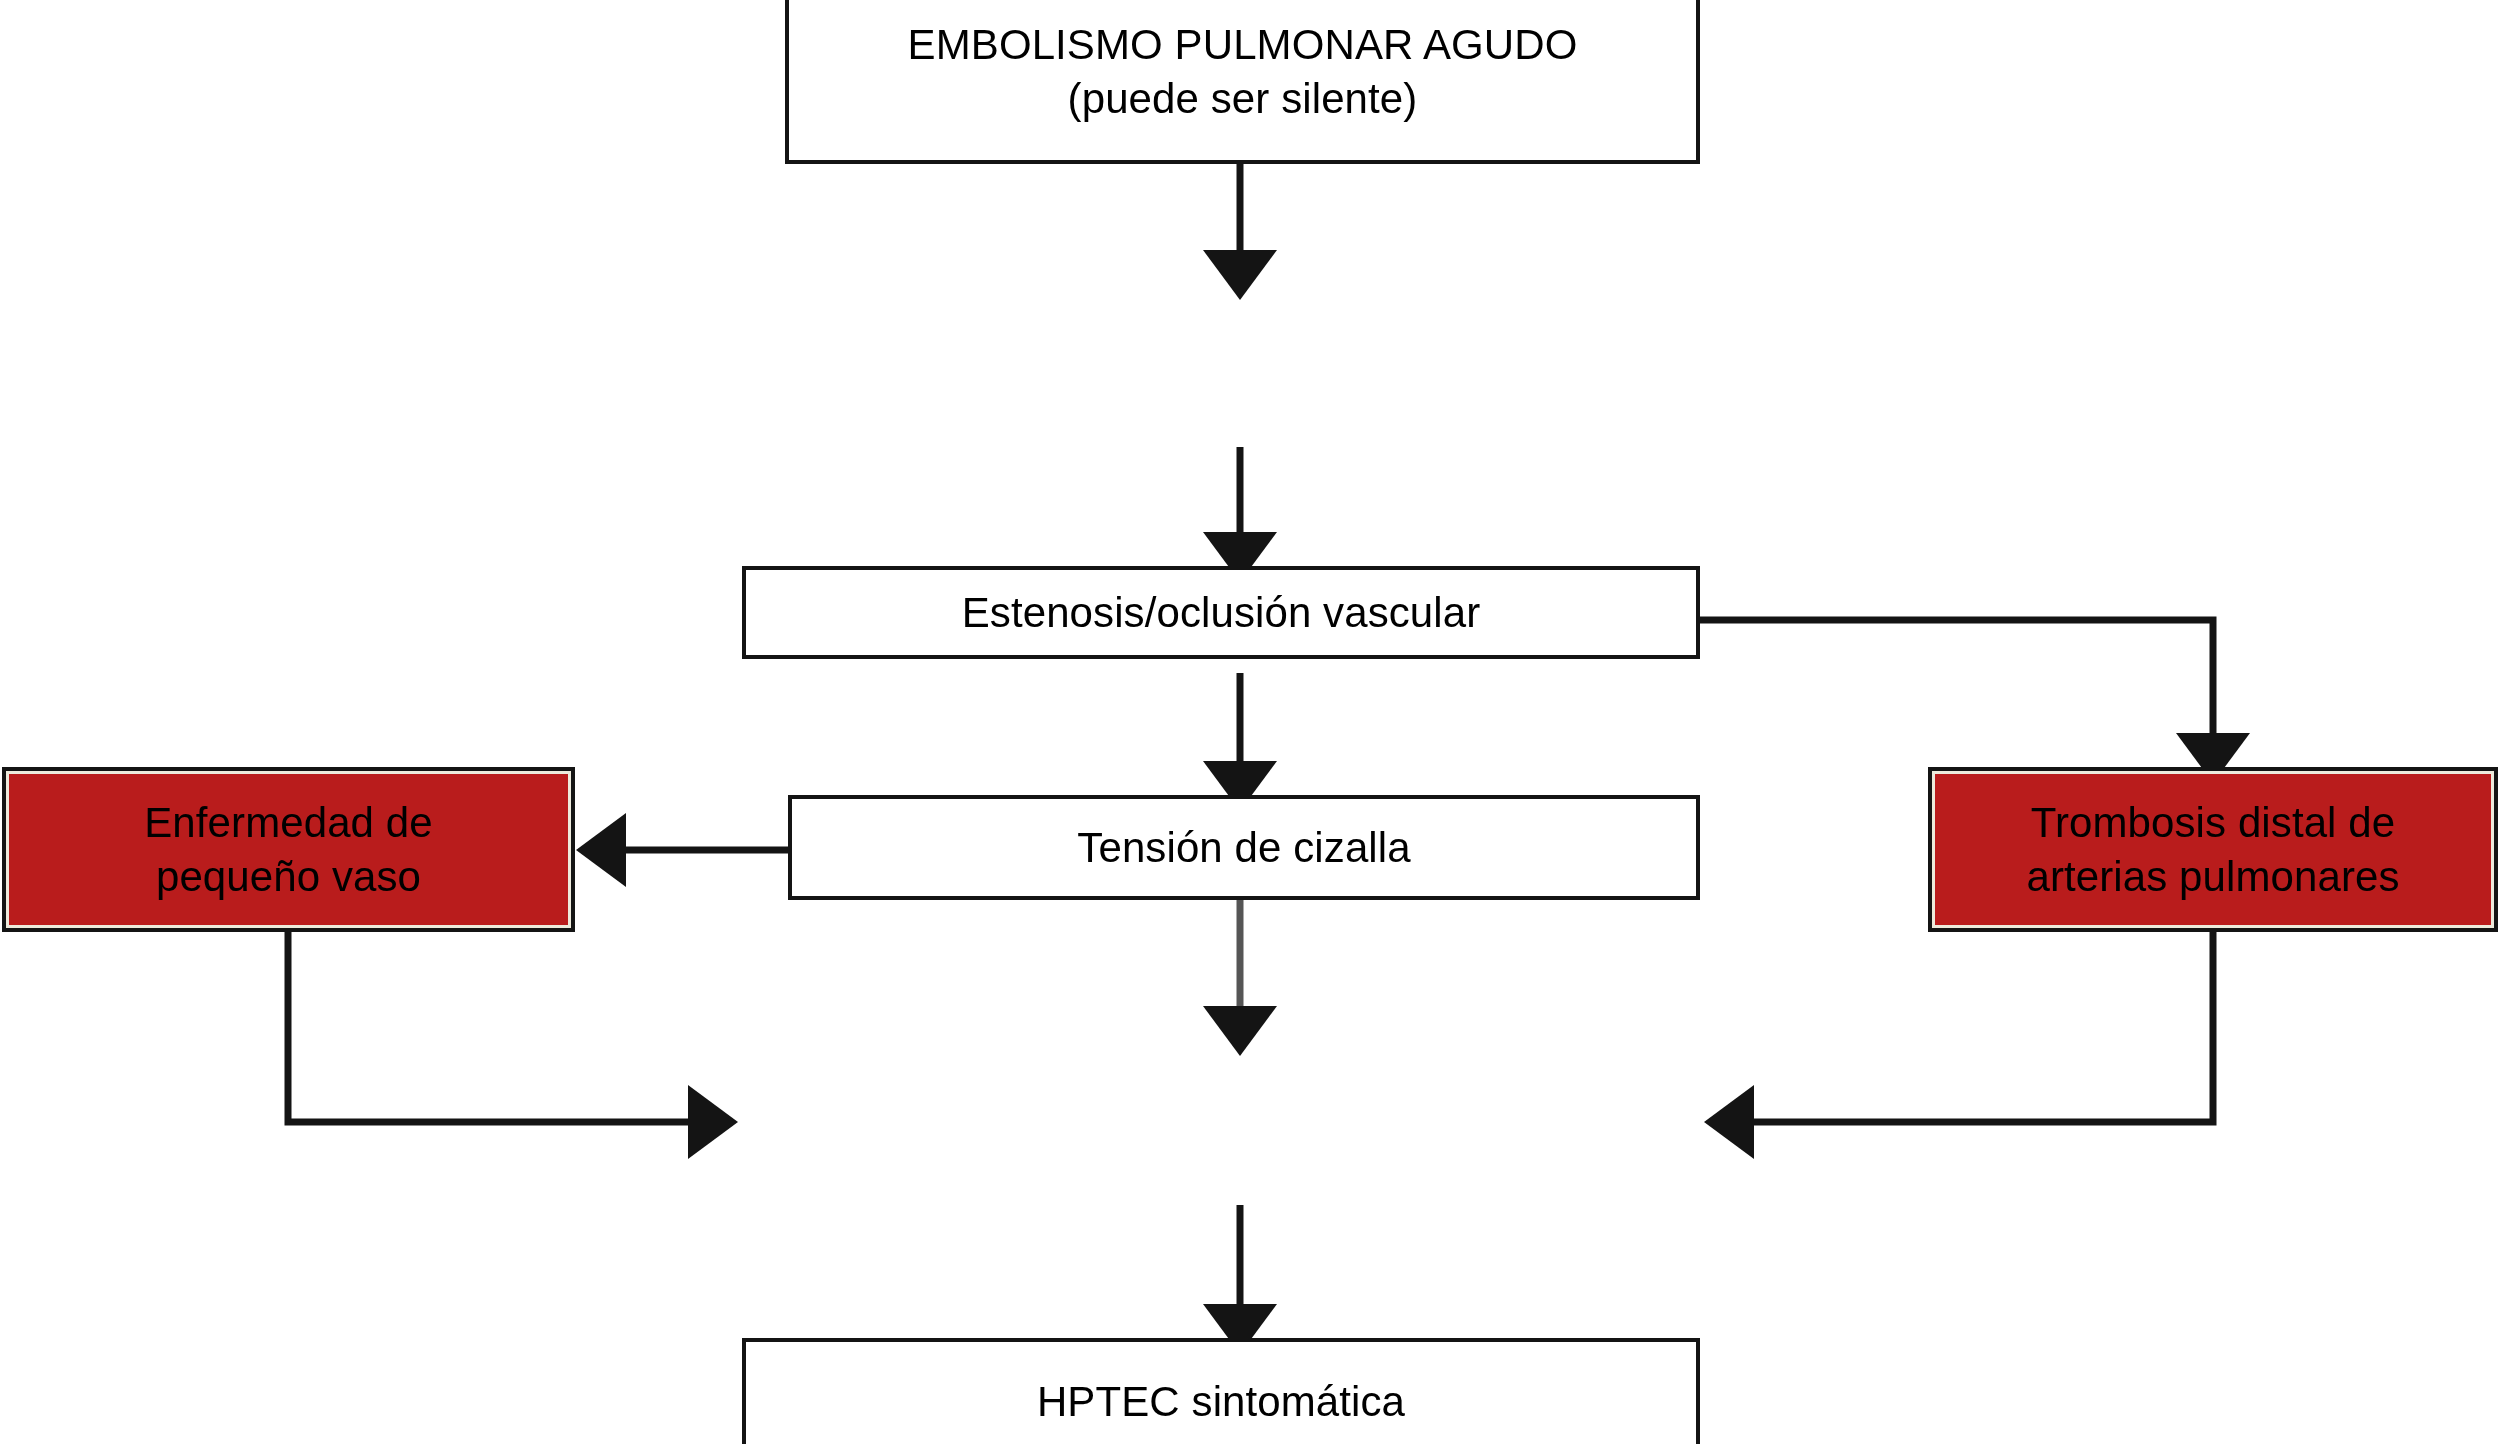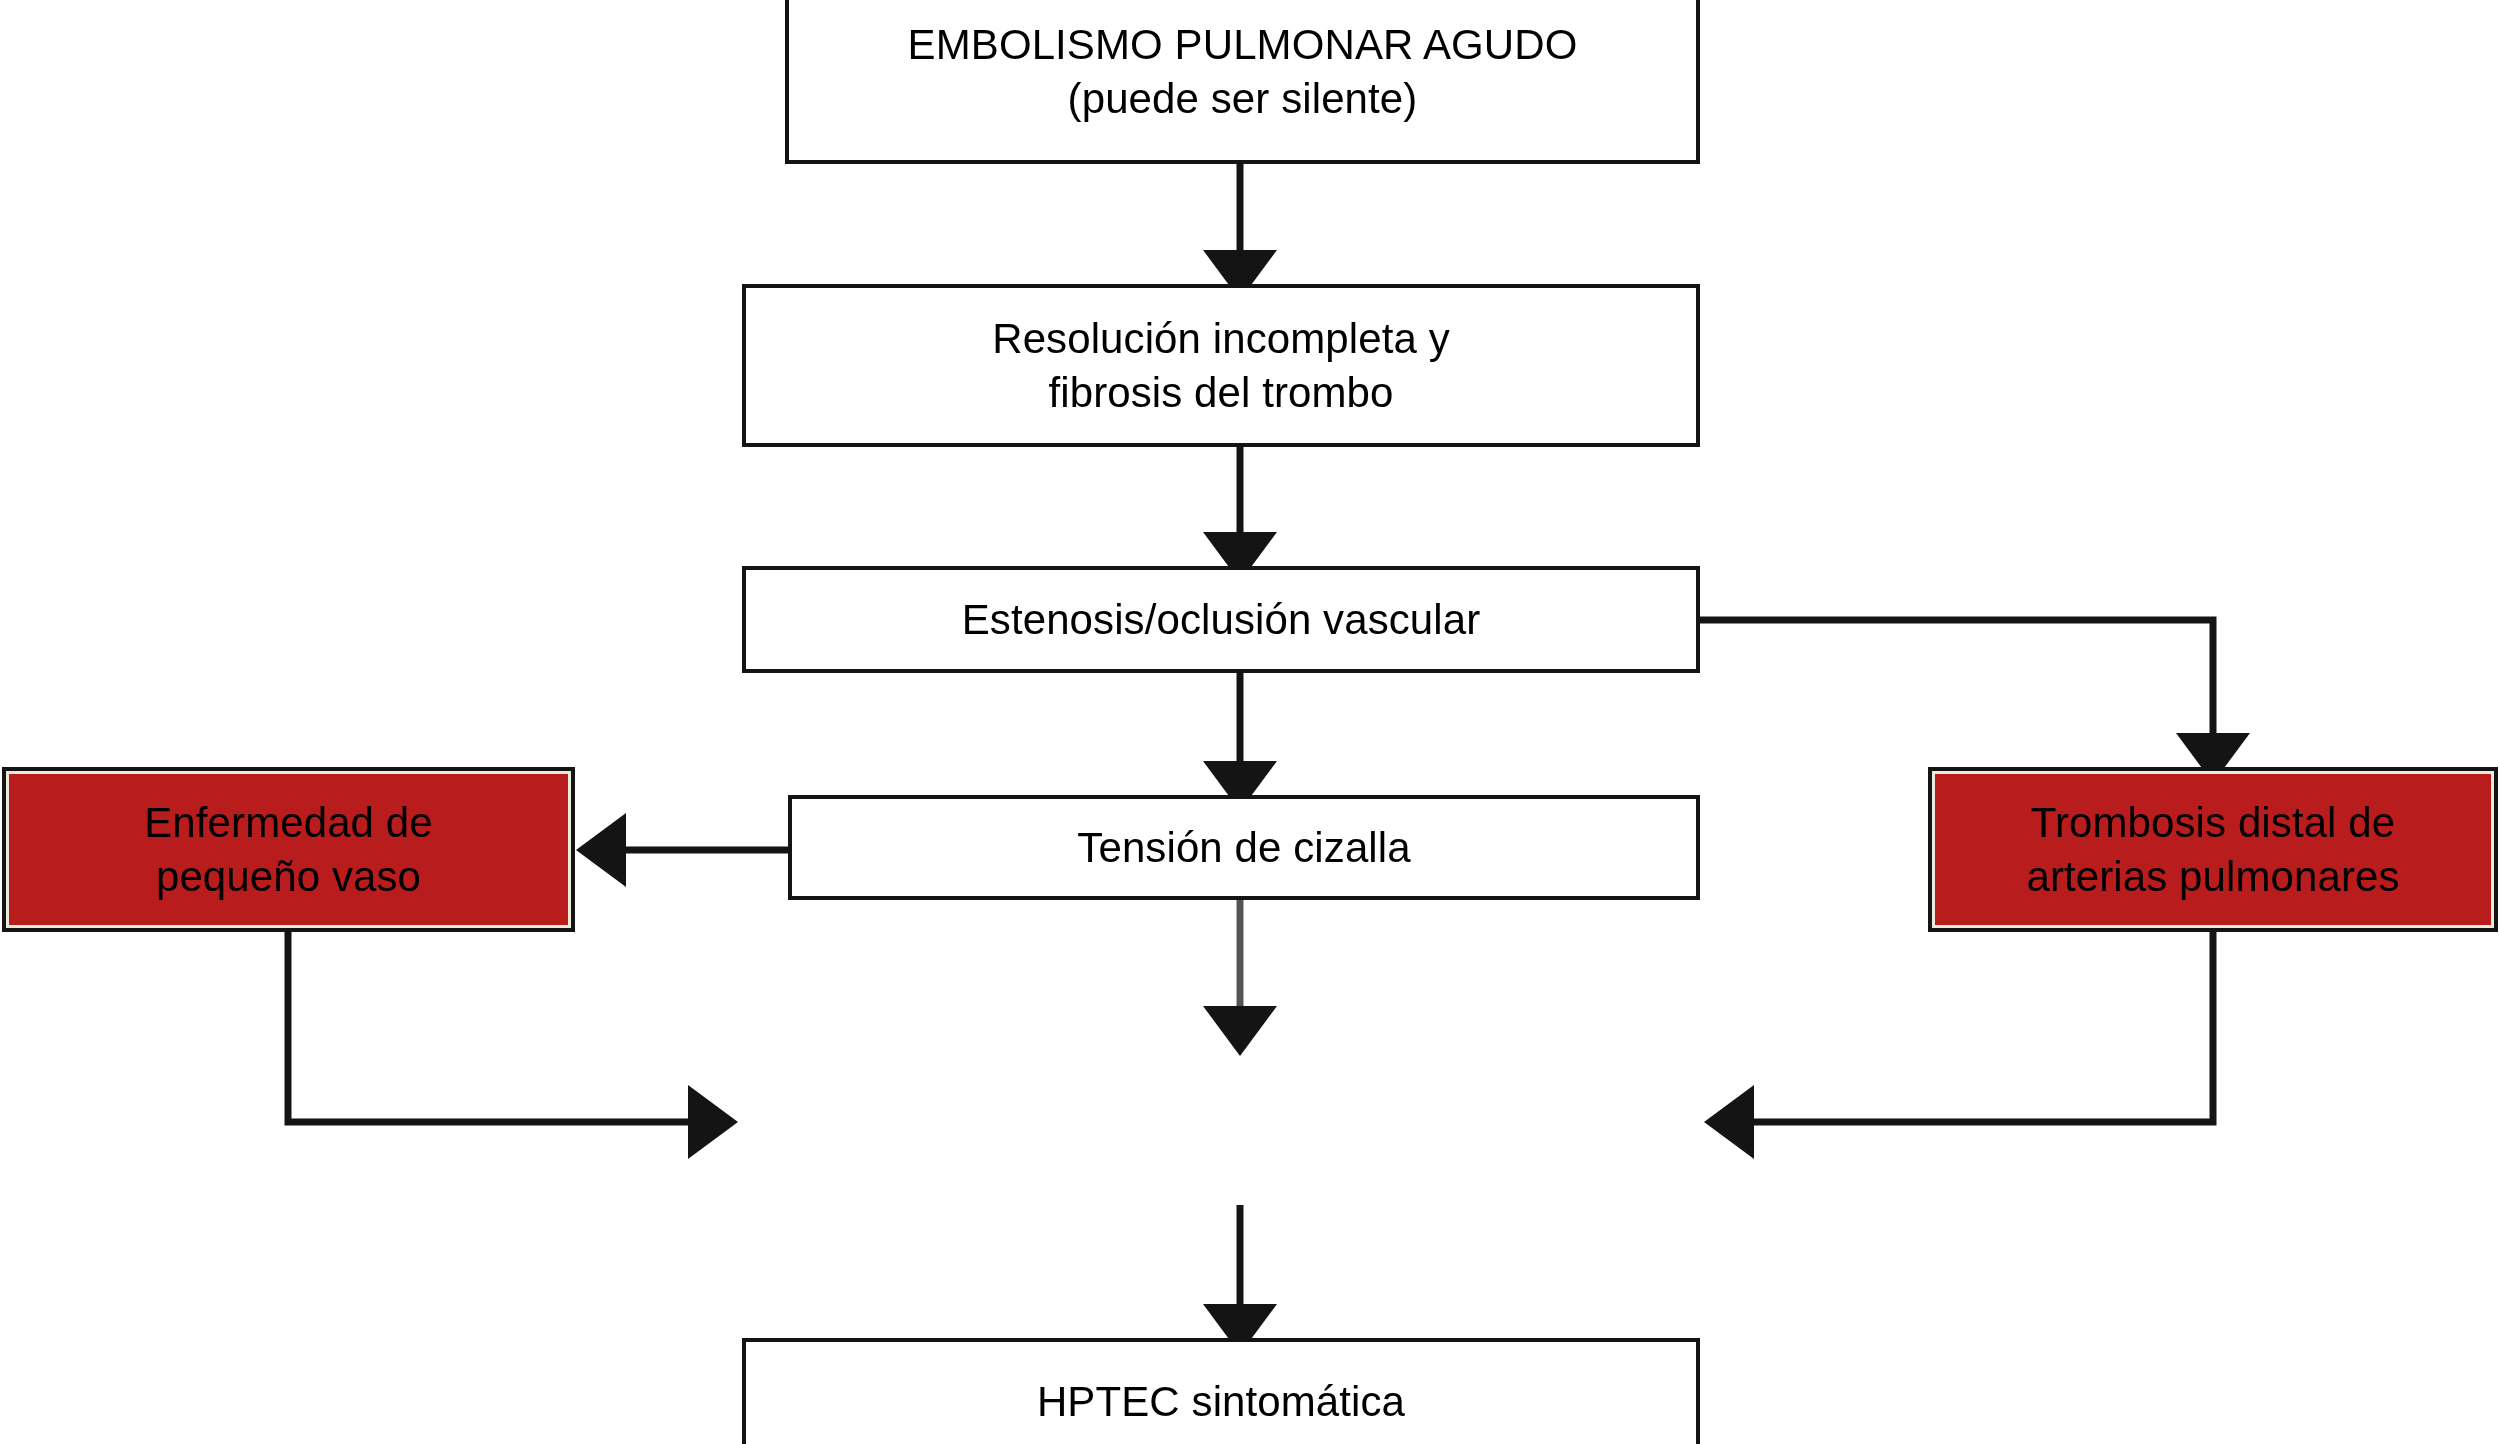--- a/index.html
+++ b/index.html
@@ -104,26 +104,22 @@
       <line x1="1240" y1="1205" x2="1240" y2="1306" stroke="#141414" stroke-width="7"></line>
       <polygon points="1203,1304 1277,1304 1240,1354" fill="#141414"></polygon>
     </g>
   </svg>
 
   <div class="node" id="node-embolismo" style="left: 785px; top: -20px; width: 915px; height: 184px;">
     <span class="label">EMBOLISMO PULMONAR AGUDO
 (puede ser silente)</span>
   </div>
 
-  <div class="node" id="node-resolucion" style="left: 742px; top: 284px; width: 958px; height: 163px;">
-    <span class="label">Resolución incompleta y
-fibrosis del trombo</span>
-  </div>
 
-  <div class="node" id="node-estenosis" style="left: 742px; top: 566px; width: 958px; height: 107px;">
+  <div class="node" id="node-estenosis" style="left: 742px; top: 566px; width: 958px; height: 93px;">
     <span class="label">Estenosis/oclusión vascular</span>
   </div>
 
   <div class="node shaded" id="node-enfermedad" style="left: 2px; top: 767px; width: 573px; height: 165px;">
     <span class="label">Enfermedad de
 pequeño vaso</span>
   </div>
 
   <div class="node shaded" id="node-trombosis" style="left: 1928px; top: 767px; width: 570px; height: 165px;">
     <span class="label">Trombosis distal de

